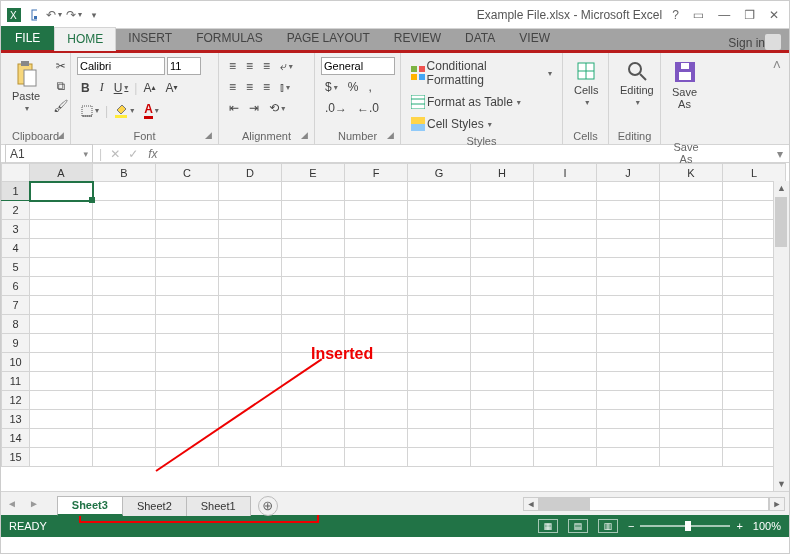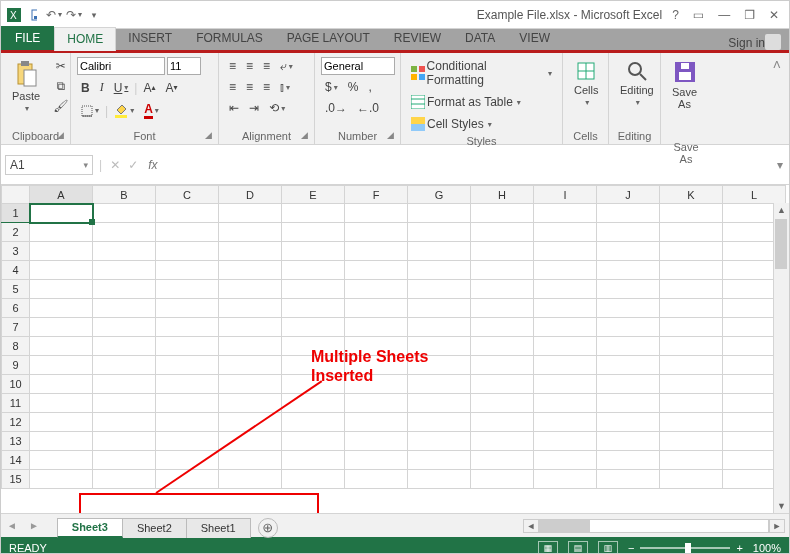--- a/index.html
+++ b/index.html
@@ -27,21 +27,21 @@
   .btn { background:transparent; border:1px solid transparent; padding:1px 3px; color:#444; display:flex; align-items:center; justify-content:center; cursor:default;}
   .dd::after{ content:"▾"; font-size:8px; margin-left:2px; color:#666;}
   .vstack{ display:flex; flex-direction:column; gap:2px;}
   .hstack{ display:flex; flex-direction:row; gap:2px; align-items:center;}
   select,input.combo{ font-size:11px; height:18px; border:1px solid #ababab; background:#fff; padding:0 2px;}
   
   svg { display:block; }
   .bigbtn{ display:flex; flex-direction:column; align-items:center; gap:2px; padding:2px 4px;}
   .bigbtn .cap{ font-size:11px; color:#444; line-height:1.1; text-align:center;}
   
-  .fbar{ height:40px; border-bottom:1px solid #d4d4d4; display:flex; align-items:center; background:#fff;}
+  .fbar{ height:18px; border-bottom:1px solid #d4d4d4; display:flex; align-items:center; background:#fff;}
   .namebox{ width:88px; height:20px; border:1px solid #ccc; margin:0 2px 0 4px; display:flex; align-items:center; padding:0 4px; font-size:12px; justify-content:space-between;}
   .fx{ padding:0 6px; color:#777; font-style:italic;}
   .finput{ flex:1;}
   .fbar .expand{ width:18px; text-align:center; color:#888;}
   
   .gridwrap{ position:relative; height:328px; overflow:hidden; background:#fff;}
   table.grid{ border-collapse:collapse; table-layout:fixed;}
   .grid th,.grid td{ border:1px solid #d4d4d4; font-size:11px; font-weight:normal; color:#333;}
   .grid thead th{ background:#f3f3f3; height:18px; text-align:center;}
   .grid thead th:first-child, .grid tbody th{ width:28px; background:#f3f3f3; text-align:center;}
@@ -552,21 +552,21 @@
     </table>
   <div class="vscroll">
     <div>
         <div class="arr">▲</div>
         <div class="thumb"></div>
       </div>
     <div class="arr">▼</div>
   </div>
 
   <div class="anno-text" style="left:310px; top:162px;">
-    <span>Multiple Sheets</span><br>
+    <br>
     <span>Inserted</span>
   </div>
   <div class="anno-line" style="left:155px; top:307px; width:200px; transform:rotate(-34deg);"></div>
 </div>
 
 <div class="anno-box" style="left:78px; top:492px; width:240px; height:30px;"></div>
 
 <div class="sheetbar">
   <span class="navarrow">◄</span>
   <span class="navarrow">►</span>

